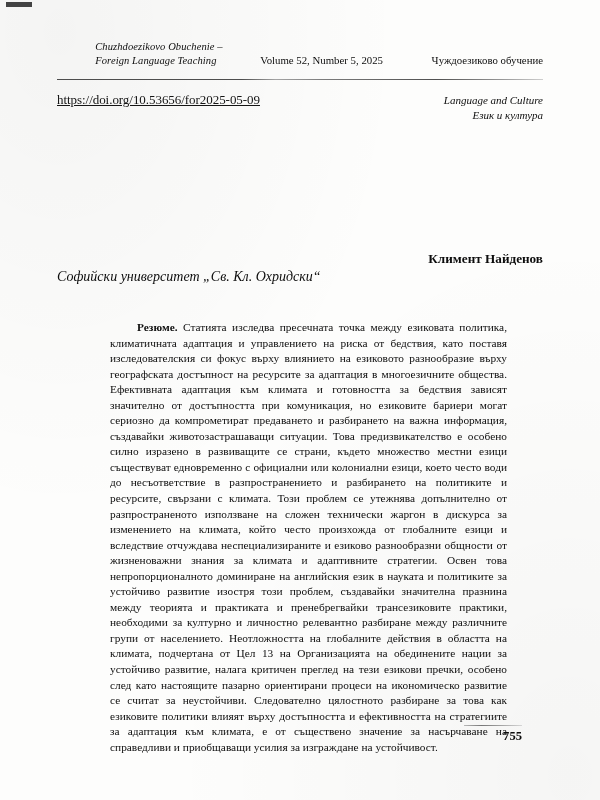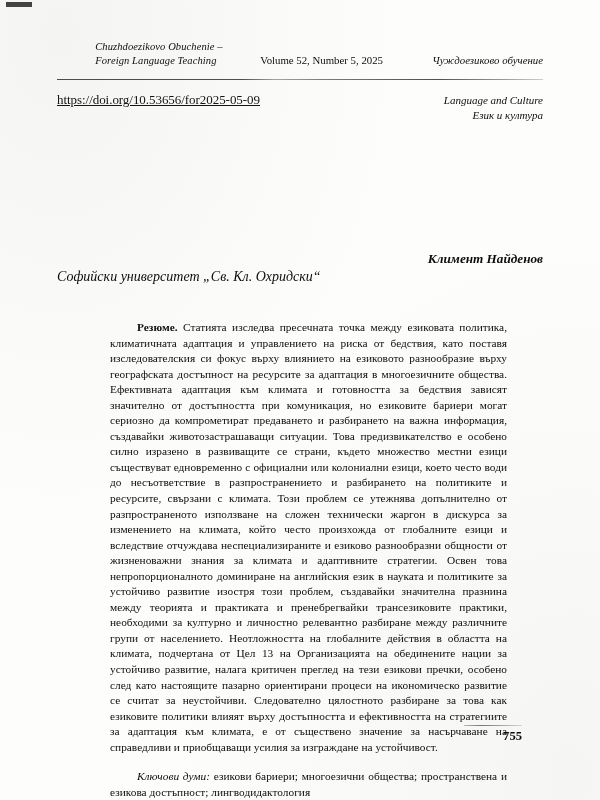--- a/index.html
+++ b/index.html
@@ -61,21 +61,20 @@
     width: 165px;
   }
   .runhead-center {
     font-size: 10.8px;
     line-height: 14px;
     text-align: center;
     padding-bottom: 1px;
     white-space: nowrap;
   }
   .runhead-right {
-    font-style: italic;
     font-size: 10.8px;
     line-height: 14px;
     text-align: right;
     padding-bottom: 1px;
     white-space: nowrap;
     width: 160px;
   }
 
   .rule-top {
     position: absolute;
@@ -133,21 +132,20 @@
   
   .author {
     position: absolute;
     left: 57px;
     top: 250px;
     width: 486px;
     text-align: right;
     font-weight: bold;
     font-size: 13.2px;
     line-height: 17px;
-    font-style: italic;
   }
   .affiliation {
     position: absolute;
     left: 57px;
     top: 269px;
     width: 486px;
     text-align: left;
     font-style: italic;
     font-size: 14px;
     line-height: 15px;
@@ -216,19 +214,18 @@
       <span>Език и култура</span>
     </div>
   </div>
 
 
   <div class="author">Климент Найденов</div>
   <div class="affiliation">Софийски университет „Св. Кл. Охридски“</div>
 
   <div class="abstract">
     <p><span class="lead">Резюме.</span><span> Статията изследва пресечната точка между езиковата политика, климатичната адаптация и управлението на риска от бедствия, като поставя изследователския си фокус върху влиянието на езиковото разнообразие върху географската достъпност на ресурсите за адаптация в многоезичните общества. Ефективната адаптация към климата и готовността за бедствия зависят значително от достъпността при комуникация, но езиковите бариери могат сериозно да компрометират предаването и разбирането на важна информация, създавайки животозастрашаващи ситуации. Това предизвикателство е особено силно изразено в развиващите се страни, където множество местни езици съществуват едновременно с официални или колониални езици, което често води до несъответствие в разпространението и разбирането на политиките и ресурсите, свързани с климата. Този проблем се утежнява допълнително от разпространеното използване на сложен технически жаргон в дискурса за изменението на климата, който често произхожда от глобалните езици и вследствие отчуждава неспециализираните и езиково разнообразни общности от жизненоважни знания за климата и адаптивните стратегии. Освен това непропорционалното доминиране на английския език в науката и политиките за устойчиво развитие изостря този проблем, създавайки значителна празнина между теорията и практиката и пренебрегвайки трансезиковите практики, необходими за културно и личностно релевантно разбиране между различните групи от населението. Неотложността на глобалните действия в областта на климата, подчертана от Цел 13 на Организацията на обединените нации за устойчиво развитие, налага критичен преглед на тези езикови пречки, особено след като настоящите пазарно ориентирани процеси на икономическо развитие се считат за неустойчиви. Следователно цялостното разбиране за това как езиковите политики влияят върху достъпността и ефективността на стратегиите за адаптация към климата, е от съществено значение за насърчаване на справедливи и приобщаващи усилия за изграждане на устойчивост.</span></p>
-    <p class="kw"><span class="kw-label">Ключови думи:</span><span> езикови бариери; многоезични общества; пространствена и езикова достъпност; лингводидактология</span></p>
   </div>
 
   <div class="folio-rule"></div>
   <div class="folio">755</div>
 
 </div>
 
 </body></html>

